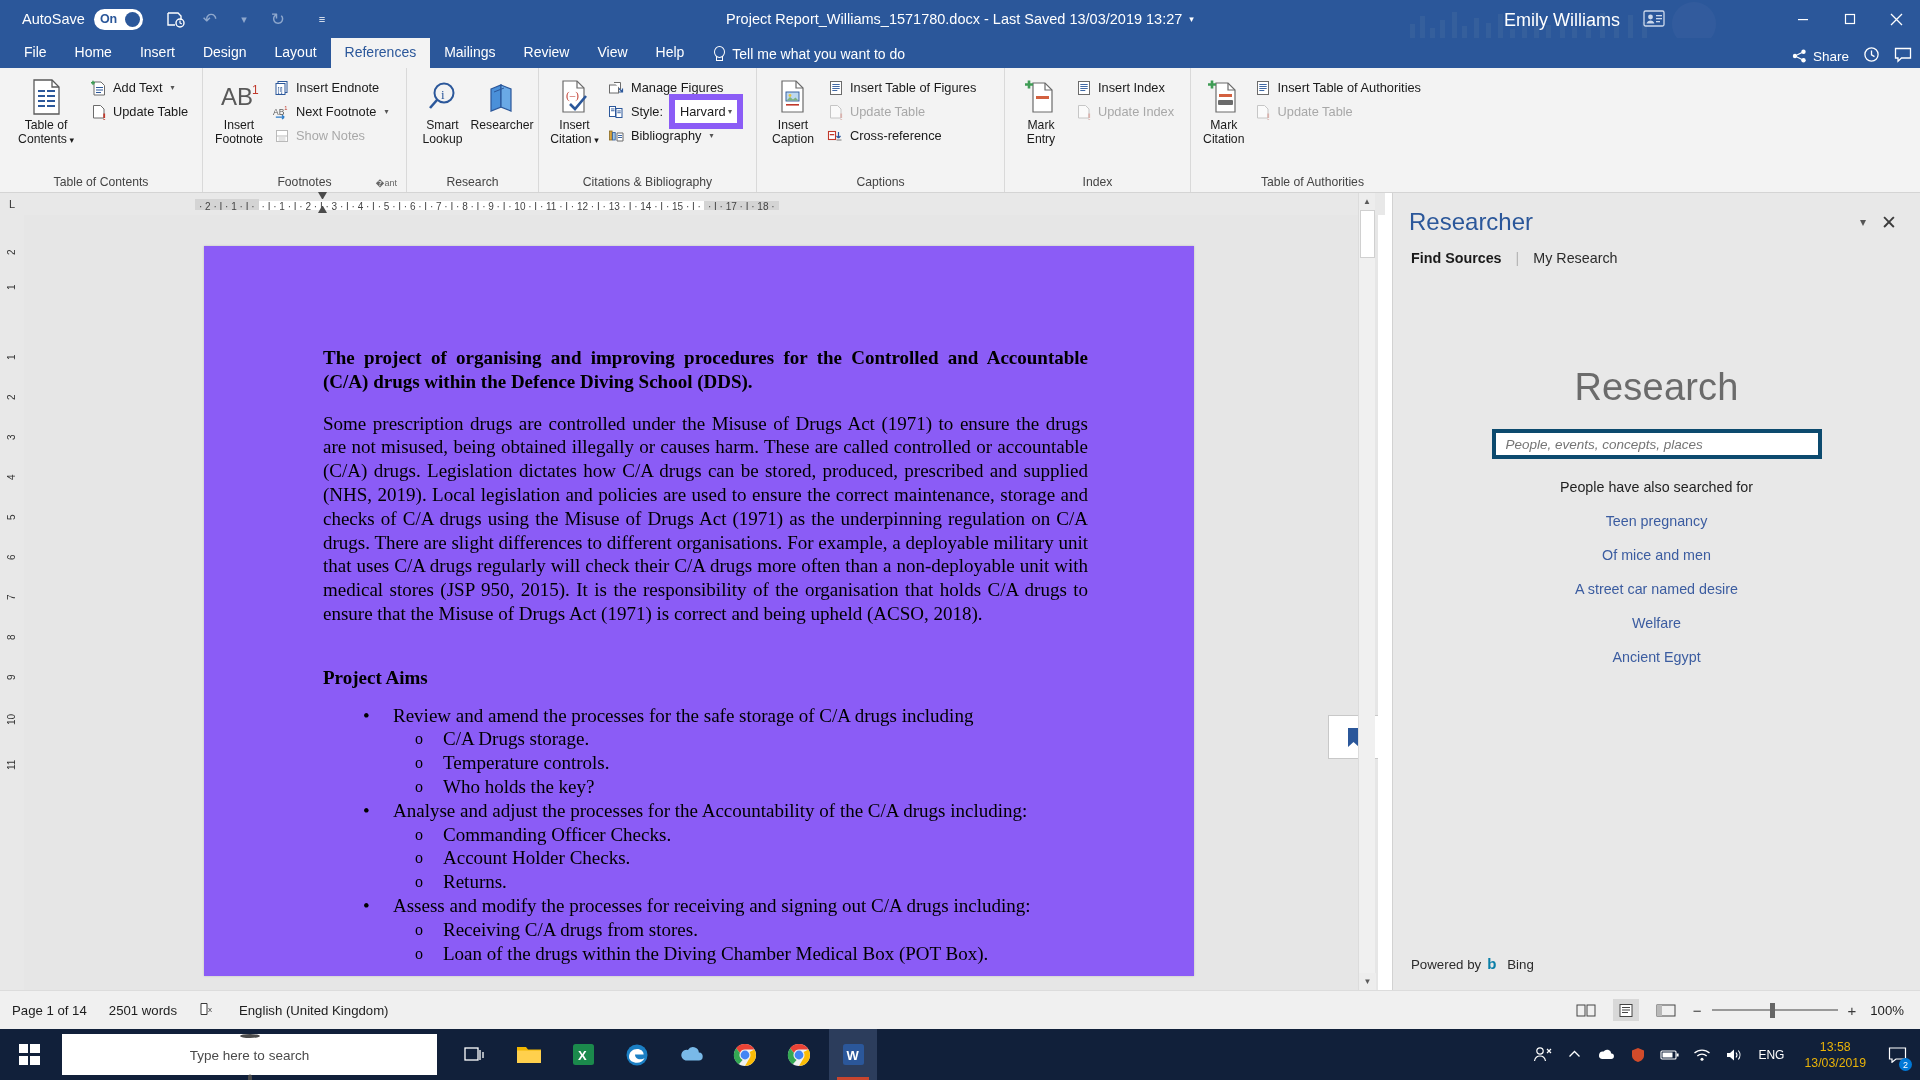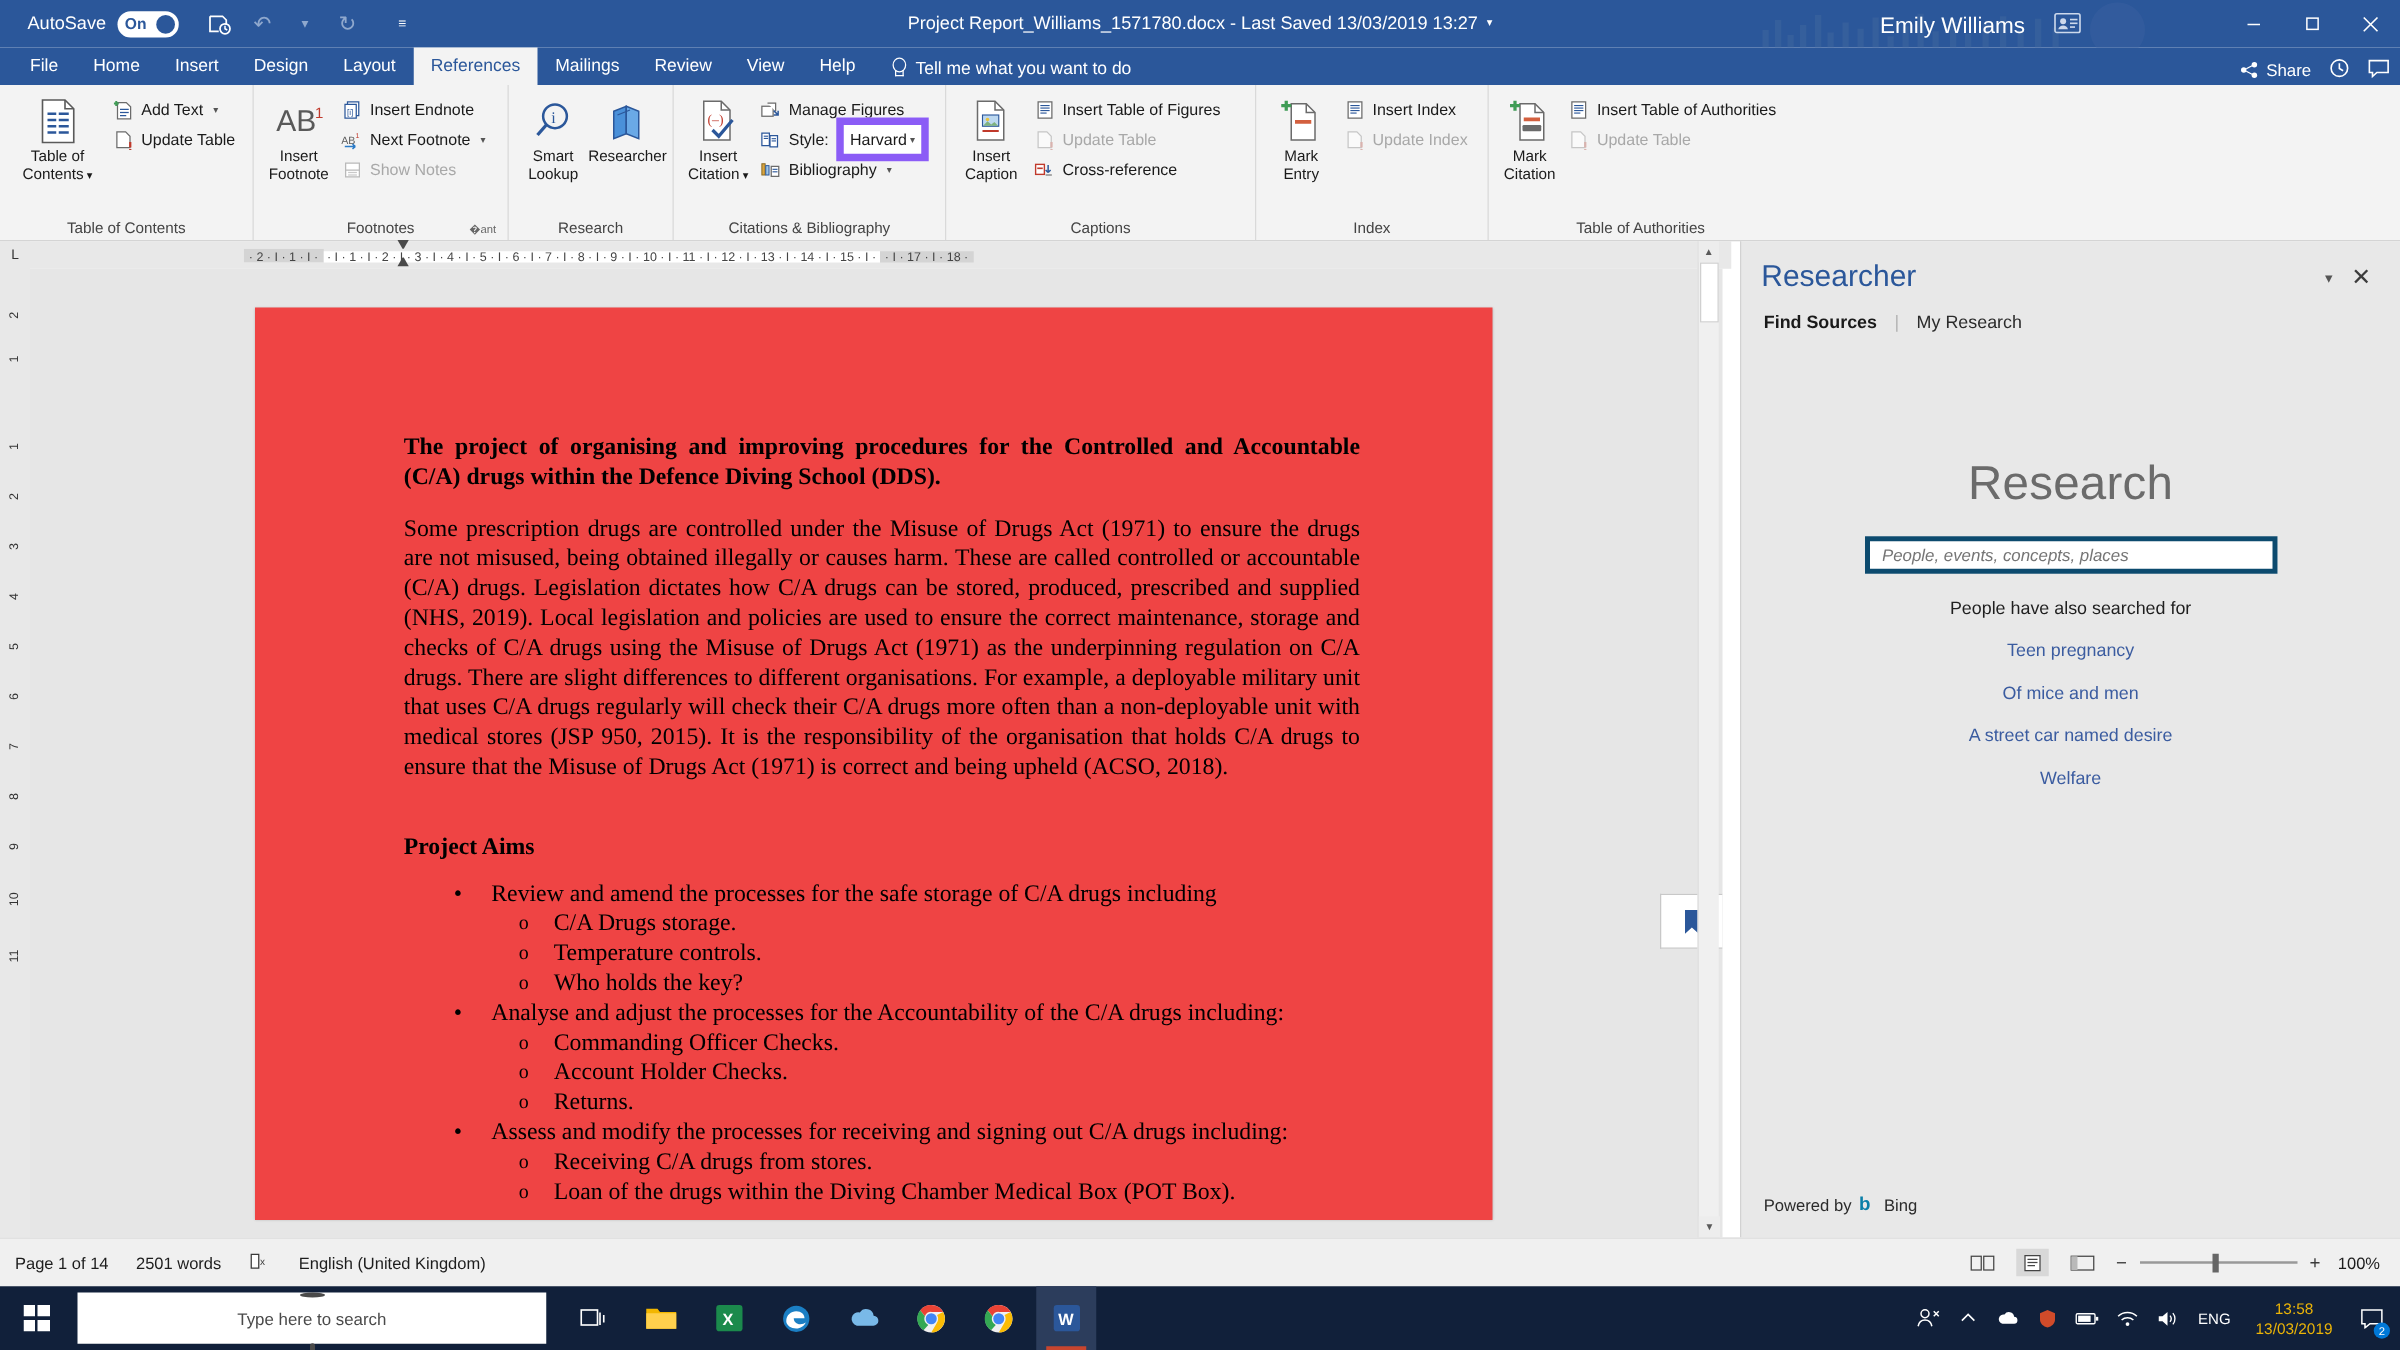--- a/index.html
+++ b/index.html
@@ -167,21 +167,21 @@
   }
   .vtick { position:absolute; left: 6px; transform: rotate(-90deg); transform-origin: left top; white-space:nowrap;}
 
   
   .doc-area {
     position: absolute; top: 215px; left: 24px; width: 1354px; height: 775px;
     background: #e6e6e6; overflow: hidden;
   }
   .page {
     position: absolute; left: 180px; top: 31px; width: 990px; height: 730px;
-    background: #ef4444; box-shadow: 0 0 2px rgba(0,0,0,.18);
+    background: #8b5cf6; box-shadow: 0 0 2px rgba(0,0,0,.18);
   }
   .page-inner { padding: 100px 106px 0 119px; }
   .doc-p {
     font-family: "Liberation Serif", serif; font-size: 19px; line-height: 23.8px;
     color: #000; text-align: justify; margin-bottom: 18px;
   }
   .doc-h { font-weight: bold; }
   .doc-bullets { font-family: "Liberation Serif", serif; font-size: 19px; line-height: 23.8px; color:#000;}
   .bl1 { display:flex; margin-left: 40px; }
   .bl1 .mk { width: 30px; flex:none; }
@@ -852,20 +852,21 @@
   <div class="pane-body">
     <div class="research-word">Research</div>
     <div class="search-box">
       <input type="text" placeholder="People, events, concepts, places" style="">
     </div>
     <div class="also-label">People have also searched for</div>
     <div class="sugg">Teen pregnancy</div>
     <div class="sugg">Of mice and men</div>
     <div class="sugg">A street car named desire</div>
     <div class="sugg">Welfare</div>
+    <div class="sugg">Ancient Egypt</div>
   </div>
 
   <div class="powered">
     <span>Powered by</span>
     <span class="bing-b">b</span>
     <span>Bing</span>
   </div>
 </div>
 
 <div class="statusbar">

